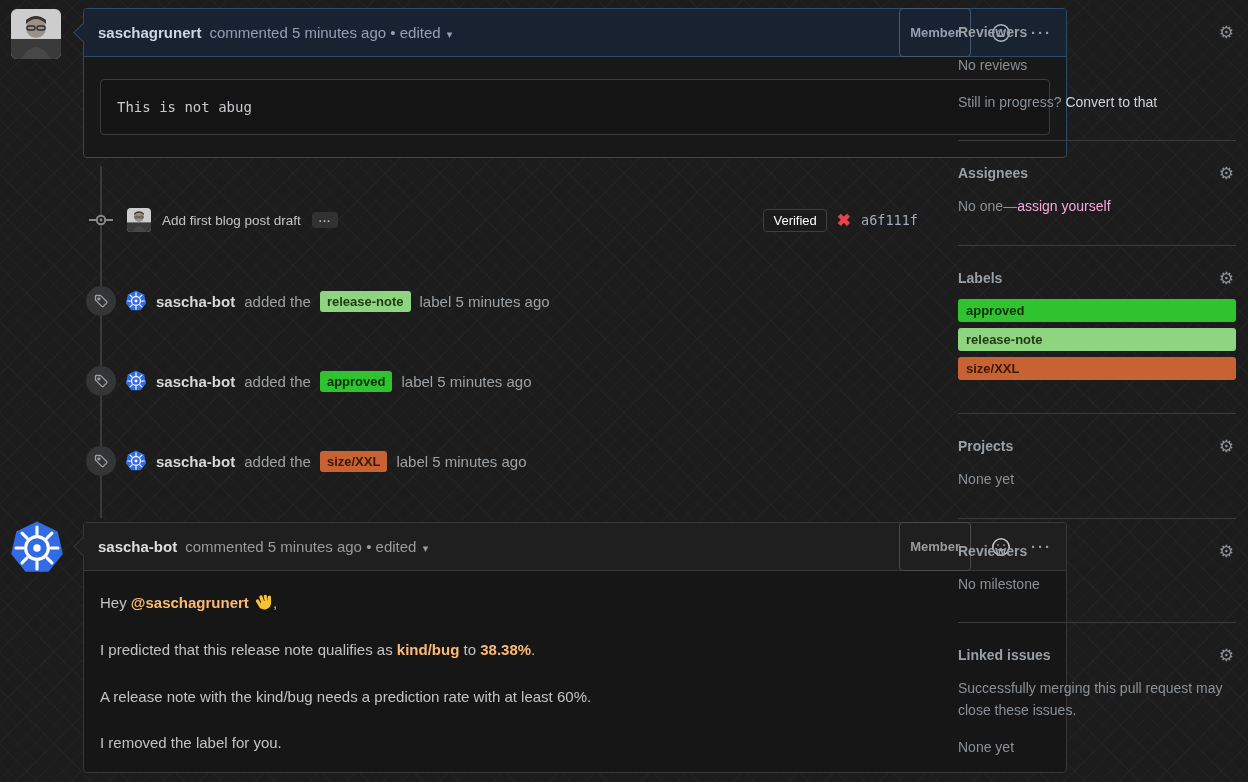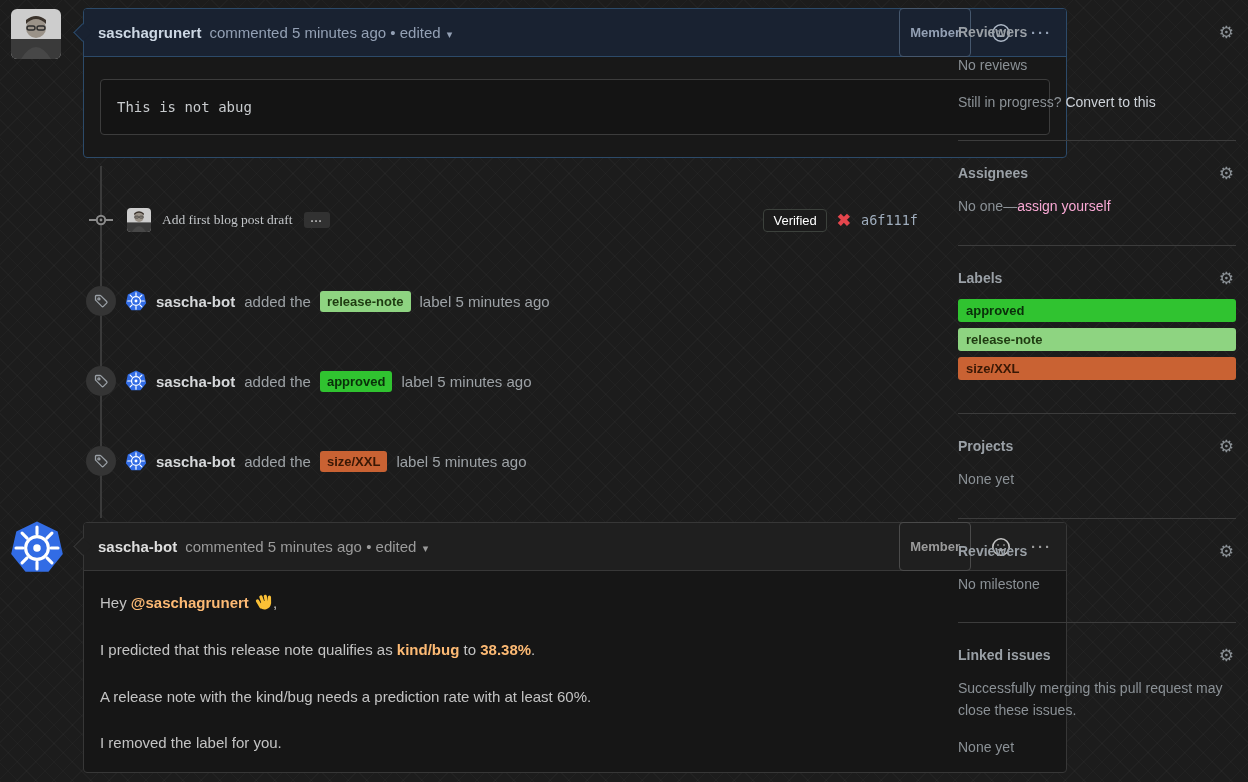--- a/index.html
+++ b/index.html
@@ -50,21 +50,21 @@
 
   
   .avatar-photo { position:absolute; width:50px; height:50px; border-radius:6px; overflow:hidden; }
   .av1 { left:-73px; top:0px; }
   .k8s-large { position:absolute; left:-75px; top:-3px; width:56px; height:56px; }
   .mini-avatar { width:24px; height:24px; border-radius:4px; overflow:hidden; flex:none; }
 
   
   .commit-row { position:absolute; left:86px; top:206px; width:832px; display:flex; align-items:center; gap:11px; height:28px; }
   .commit-icon-wrap { width:30px; display:flex; justify-content:center; flex:none; }
-  .commit-msg { font-family:Liberation Serif, serif; font-size:13.5px; color:#c2c5c8; }
+  .commit-msg { font-family:Liberation Sans, sans-serif; font-size:13.5px; color:#c2c5c8; }
   .dots-btn { background:#313131; color:#bfbfbf; border-radius:3px; font-weight:bold; font-size:11px;
     padding:1px 7px 5px; line-height:10px; letter-spacing:1px; cursor:pointer; }
   .commit-right { margin-left:auto; display:flex; align-items:center; gap:10px; }
   .verified-badge { border:1px solid #3c413c; background:#1b1b1b; color:#ffffff; font-size:13px;
     border-radius:4px; padding:3px 9px; cursor:pointer; }
   .x-mark { color:#e5464d; font-size:17px; font-weight:bold; }
   .sha { font-family:"DejaVu Sans Mono", monospace; font-size:13.5px; color:#9fadbd; }
 
   .event-row { position:absolute; left:86px; width:832px; display:flex; align-items:center; gap:9px; font-size:15px; color:#9da2a6; }
   .tag-circle { width:30px; height:30px; border-radius:50%; background:#343434; display:flex;
@@ -267,21 +267,21 @@
     </div>
   </div>
 </div>
 
 <div class="sidebar">
 
   <div class="sb-section">
     <div class="sb-title">Reviewers</div>
     <span class="sb-gear">⚙</span>
     <div class="sb-line">No reviews</div>
-    <div class="sb-line"><span>Still in progress? </span><span class="sb-link">Convert to this</span></div>
+    <div class="sb-line"><span>Still in progress? </span><span class="sb-link">Convert to that</span></div>
   </div>
 
   <div class="sb-section">
     <div class="sb-title">Assignees</div>
     <span class="sb-gear">⚙</span>
     <div class="sb-line"><span>No one—</span><span class="sb-link-muted">assign yourself</span></div>
   </div>
 
   <div class="sb-section">
     <div class="sb-title">Labels</div>

